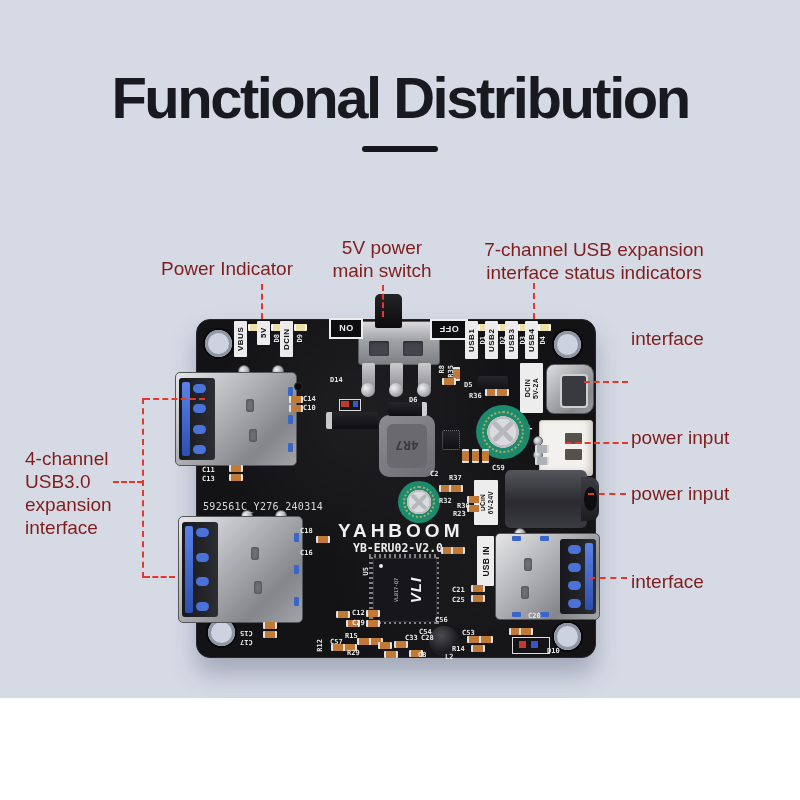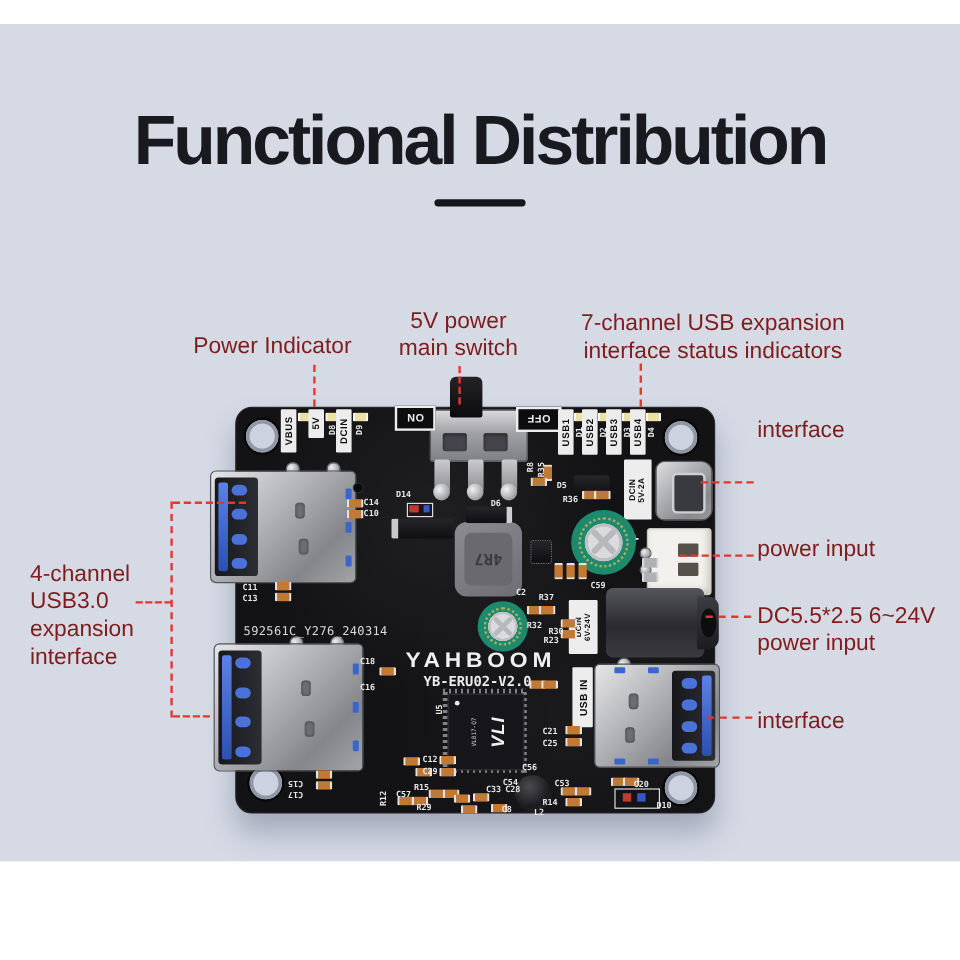--- a/index.html
+++ b/index.html
@@ -1,17 +1,17 @@
 <!DOCTYPE html>
 <html style="--accent: #e4372d; --bg: #d6dae5;"><head>
 <meta charset="utf-8">
 <style>
   html,body{margin:0;padding:0;}
   #page{position:relative;width:800px;height:698px;background:var(--bg,#d6dae5);overflow:hidden;
-        font-family:"Liberation Sans",sans-serif;margin-top:20px;}
+        font-family:"Liberation Sans",sans-serif;}
   
   #title{position:absolute;left:0;top:64px;width:800px;text-align:center;
          font-size:58px;font-weight:bold;letter-spacing:-2.5px;color:#181a20;}
   #title-underline{position:absolute;left:362px;top:146px;width:76px;height:6px;border-radius:3px;background:#15171c;}
   
   .ann{position:absolute;color:#7f1d1d;font-size:19px;line-height:23px;white-space:nowrap;}
   .ann.c{transform:translateX(-50%);text-align:center;}
   #ann-power{left:227px;top:257px;}
   #ann-switch{left:382px;top:236px;}
   #ann-usb-status{left:594px;top:238px;}
@@ -139,21 +139,20 @@
     <div>7-channel USB expansion</div>
     <div>interface status indicators</div>
   </div>
   <div class="ann" id="ann-micro">
     <div>interface</div>
   </div>
   <div class="ann" id="ann-xh">
     <div>power input</div>
   </div>
   <div class="ann" id="ann-dc">
-    <div>DC5.5*2.5 6~24V</div>
     <div>power input</div>
   </div>
   <div class="ann" id="ann-usb3in">
     <div>interface</div>
   </div>
   <div class="ann" id="ann-expansion">
     <div>4-channel</div>
     <div>USB3.0</div>
     <div>expansion</div>
     <div>interface</div>
@@ -320,21 +319,21 @@
       <div class="slabel" style="left: 83px; top: 1px; width: 13px; height: 36px;">DCIN</div>
       <div class="ledchip" style="left: 97px; top: 4px;"></div>
       <div class="slabel" style="left: 268px; top: 1px; width: 13px; height: 38px;">USB1</div>
       <div class="ledchip" style="left: 281px; top: 4px;"></div>
       <div class="slabel" style="left: 288px; top: 1px; width: 13px; height: 38px;">USB2</div>
       <div class="ledchip" style="left: 301px; top: 4px;"></div>
       <div class="slabel" style="left: 308px; top: 1px; width: 13px; height: 38px;">USB3</div>
       <div class="ledchip" style="left: 321px; top: 4px;"></div>
       <div class="slabel" style="left: 328px; top: 1px; width: 13px; height: 38px;">USB4</div>
       <div class="ledchip" style="left: 341px; top: 4px;"></div>
-      <span class="ref" style="left: 133px; top: 68px;">D14</span>
+      <span class="ref" style="left: 133px; top: 56px;">D14</span>
       <span class="ref" style="left: 106px; top: 75px;">C14</span>
       <span class="ref" style="left: 106px; top: 84px;">C10</span>
       <span class="ref" style="left: 212px; top: 76px;">D6</span>
       <span class="ref" style="left: 267px; top: 61px;">D5</span>
       <span class="ref" style="left: 272px; top: 72px;">R36</span>
       <span class="ref v" style="left: 241px; top: 45px;">R8</span>
       <span class="ref v" style="left: 250px; top: 45px;">R35</span>
       <span class="ref" style="left: 295px; top: 144px;">C59</span>
       <span class="ref" style="left: 233px; top: 150px;">C2</span>
       <span class="ref" style="left: 252px; top: 154px;">R37</span>
@@ -354,21 +353,21 @@
       <span class="ref" style="left: 224px; top: 314px;">C28</span>
       <span class="ref" style="left: 155px; top: 289px;">C12</span>
       <span class="ref" style="left: 155px; top: 299px;">C29</span>
       <span class="ref" style="left: 148px; top: 312px;">R15</span>
       <span class="ref" style="left: 133px; top: 318px;">C57</span>
       <span class="ref v" style="left: 119px; top: 319px;">R12</span>
       <span class="ref" style="left: 150px; top: 329px;">R29</span>
       <span class="ref" style="left: 221px; top: 331px;">C8</span>
       <span class="ref" style="left: 248px; top: 333px;">L2</span>
       <span class="ref" style="left: 255px; top: 325px;">R14</span>
-      <span class="ref" style="left: 331px; top: 310px;">C20</span>
+      <span class="ref" style="left: 331px; top: 292px;">C20</span>
       <span class="ref" style="left: 350px; top: 327px;">D10</span>
       <span class="ref r" style="left: 43px; top: 309px;">C15</span>
       <span class="ref r" style="left: 43px; top: 318px;">C17</span>
       <span class="ref v" style="left: 165px; top: 247px;">U5</span>
       <span class="ref v" style="left: 282px; top: 16px;">D1</span>
       <span class="ref v" style="left: 302px; top: 16px;">D2</span>
       <span class="ref v" style="left: 322px; top: 16px;">D3</span>
       <span class="ref v" style="left: 342px; top: 16px;">D4</span>
       <span class="ref v" style="left: 76px; top: 14px;">D8</span>
       <span class="ref v" style="left: 99px; top: 14px;">D9</span>

